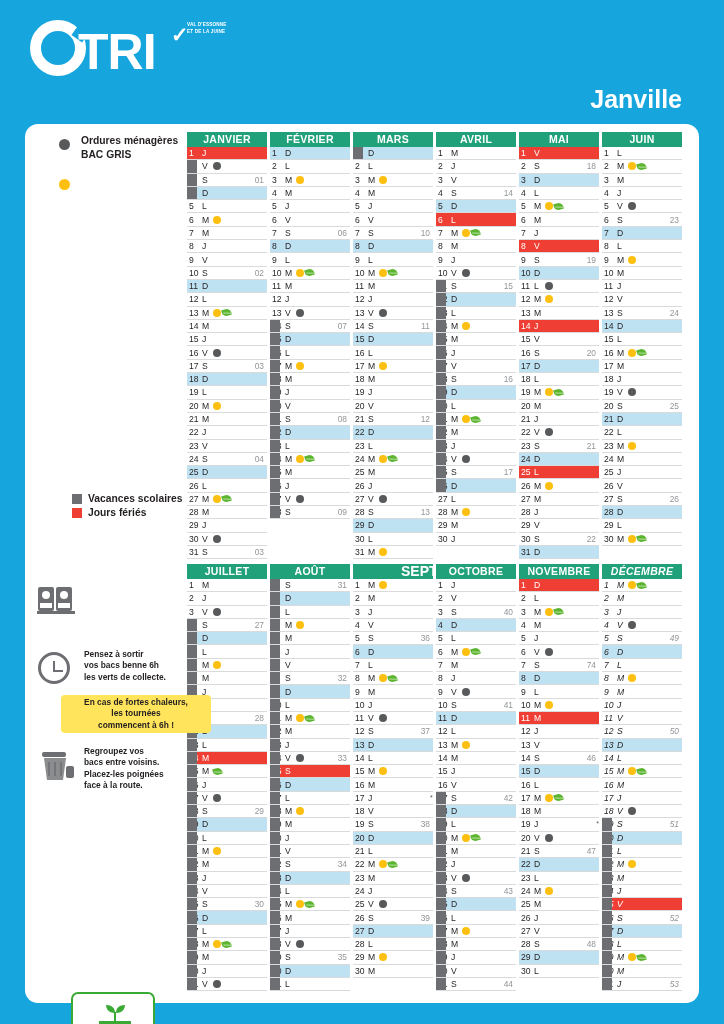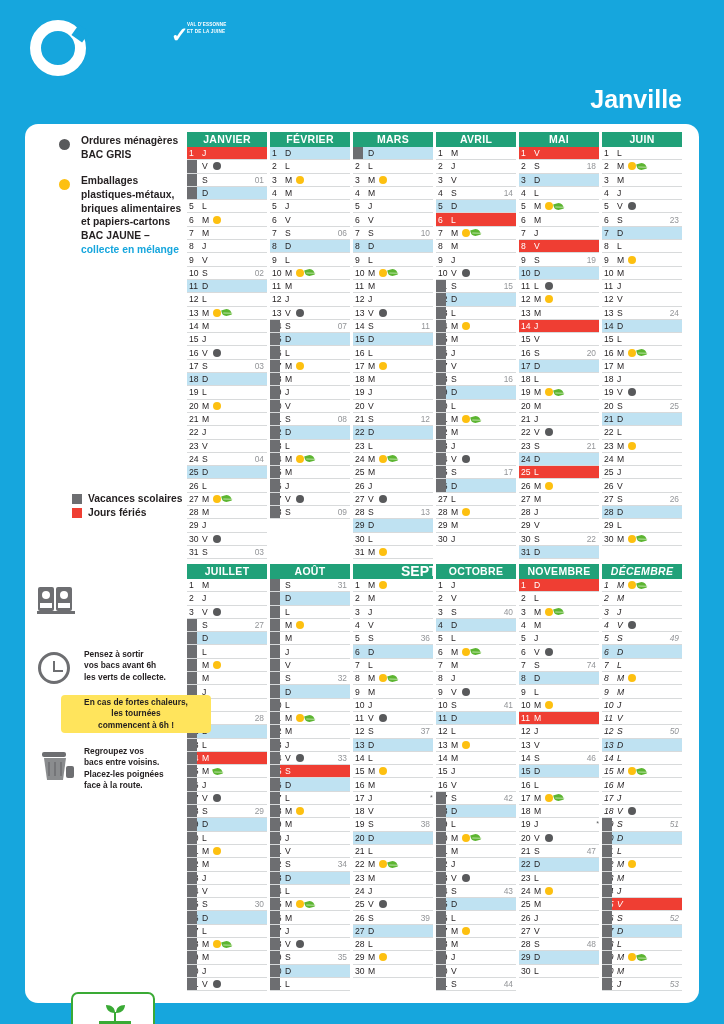--- a/index.html
+++ b/index.html
@@ -135,47 +135,40 @@
   }
 </style>
 </head>
 <body>
 
 <div id="header">
   <div id="logo">
     <div id="logo-ring">
       <div id="logo-ring-notch"></div>
     </div>
+    <div id="logo-tri">TRI</div>
     <div id="logo-check">✓</div>
     <div id="logo-sub">VAL D'ESSONNE ET DE LA JUINE</div>
   </div>
   <div id="commune">Janville</div>
 </div>
 
 <div id="side-note">*Dates officielles des vacances d'automne et de Noël 2026/2027 supplémentaires au moment de la réalisation du présent document.</div>
 
 <div id="card">
   <div id="legend">
       <div class="lg-row">
         <div class="lg-mark"><span class="dot-grey"></span></div>
         <div class="lg-text">
           <div>Ordures ménagères</div>
           <div>BAC GRIS</div>
         </div>
       </div>
       <div class="lg-row">
         <div class="lg-mark"><span class="dot-yellow"></span></div>
-        <div class="lg-text">
-          <div>Emballages</div>
-          <div>plastiques-métaux,</div>
-          <div>briques alimentaires</div>
-          <div>et papiers-cartons</div>
-          <div>BAC JAUNE –</div>
-          <div class="blue">collecte en mélange</div>
-        </div>
       </div>
     </div>
   <div id="legend-flags">
       <div class="flag-row">
         <span class="sq sq-grey"></span>
         <span class="flag-lbl">Vacances scolaires</span>
       </div>
       <div class="flag-row">
         <span class="sq sq-red"></span>
         <span class="flag-lbl">Jours fériés</span>
@@ -2415,21 +2408,21 @@
             <rect x="22" y="24" width="12" height="5" fill="#fff"></rect>
             <rect x="1" y="32" width="38" height="3" fill="#6d6e71"></rect>
           </svg></div>
       </div>
       <div class="info" style="left: 11px; top: 525px;">
         <div class="info-ico">
           <div class="clock"></div>
         </div>
         <div class="info-txt">
           <div>Pensez à sortir</div>
-          <div>vos bacs avant 6h</div>
+          <div>vos bacs benne 6h</div>
           <div>les verts de collecte.</div>
         </div>
       </div>
       <div class="info" style="left: 11px; top: 622px;">
         <div class="info-ico"><svg width="40" height="40" viewBox="0 0 40 40">
             <rect x="6" y="6" width="24" height="5" rx="2" fill="#6d6e71"></rect>
             <path d="M8 12 L30 12 L27 34 L11 34 Z" fill="#8a8c8e"></path>
             <path d="M13 16 L13 30 M19 16 L19 30 M25 16 L25 30" stroke="#6d6e71" stroke-width="1.5"></path>
             <rect x="30" y="20" width="8" height="12" rx="2" fill="#6d6e71"></rect>
           </svg></div>

